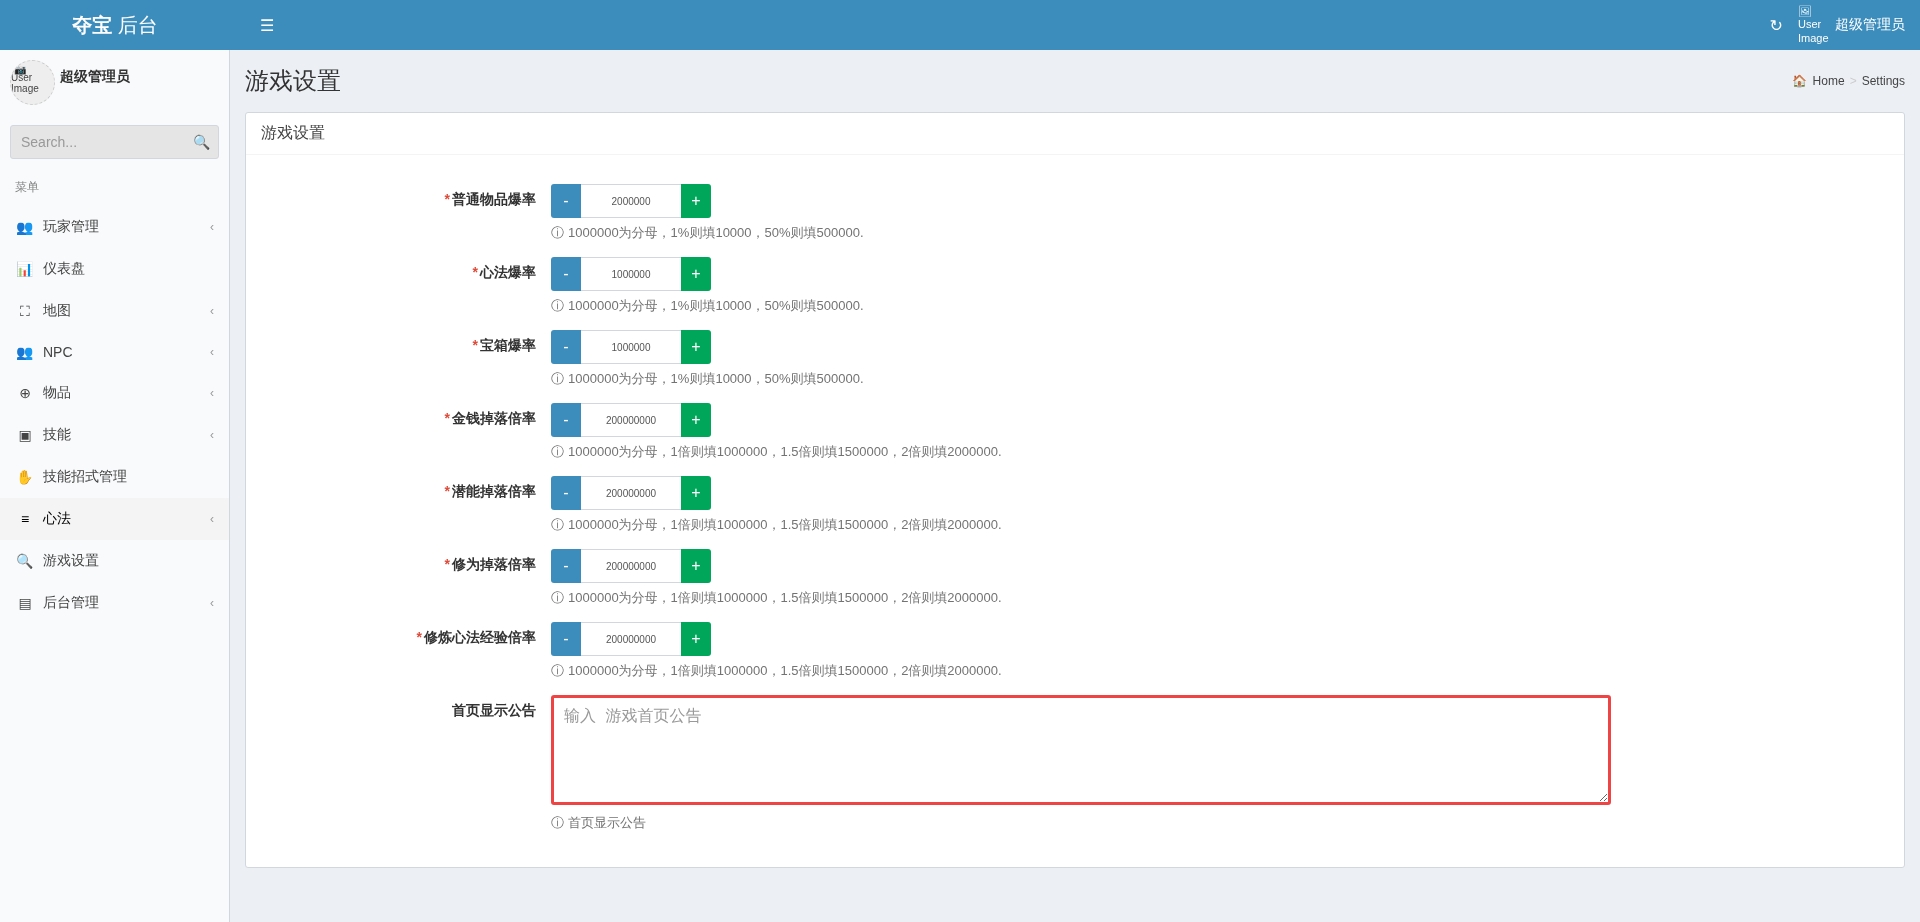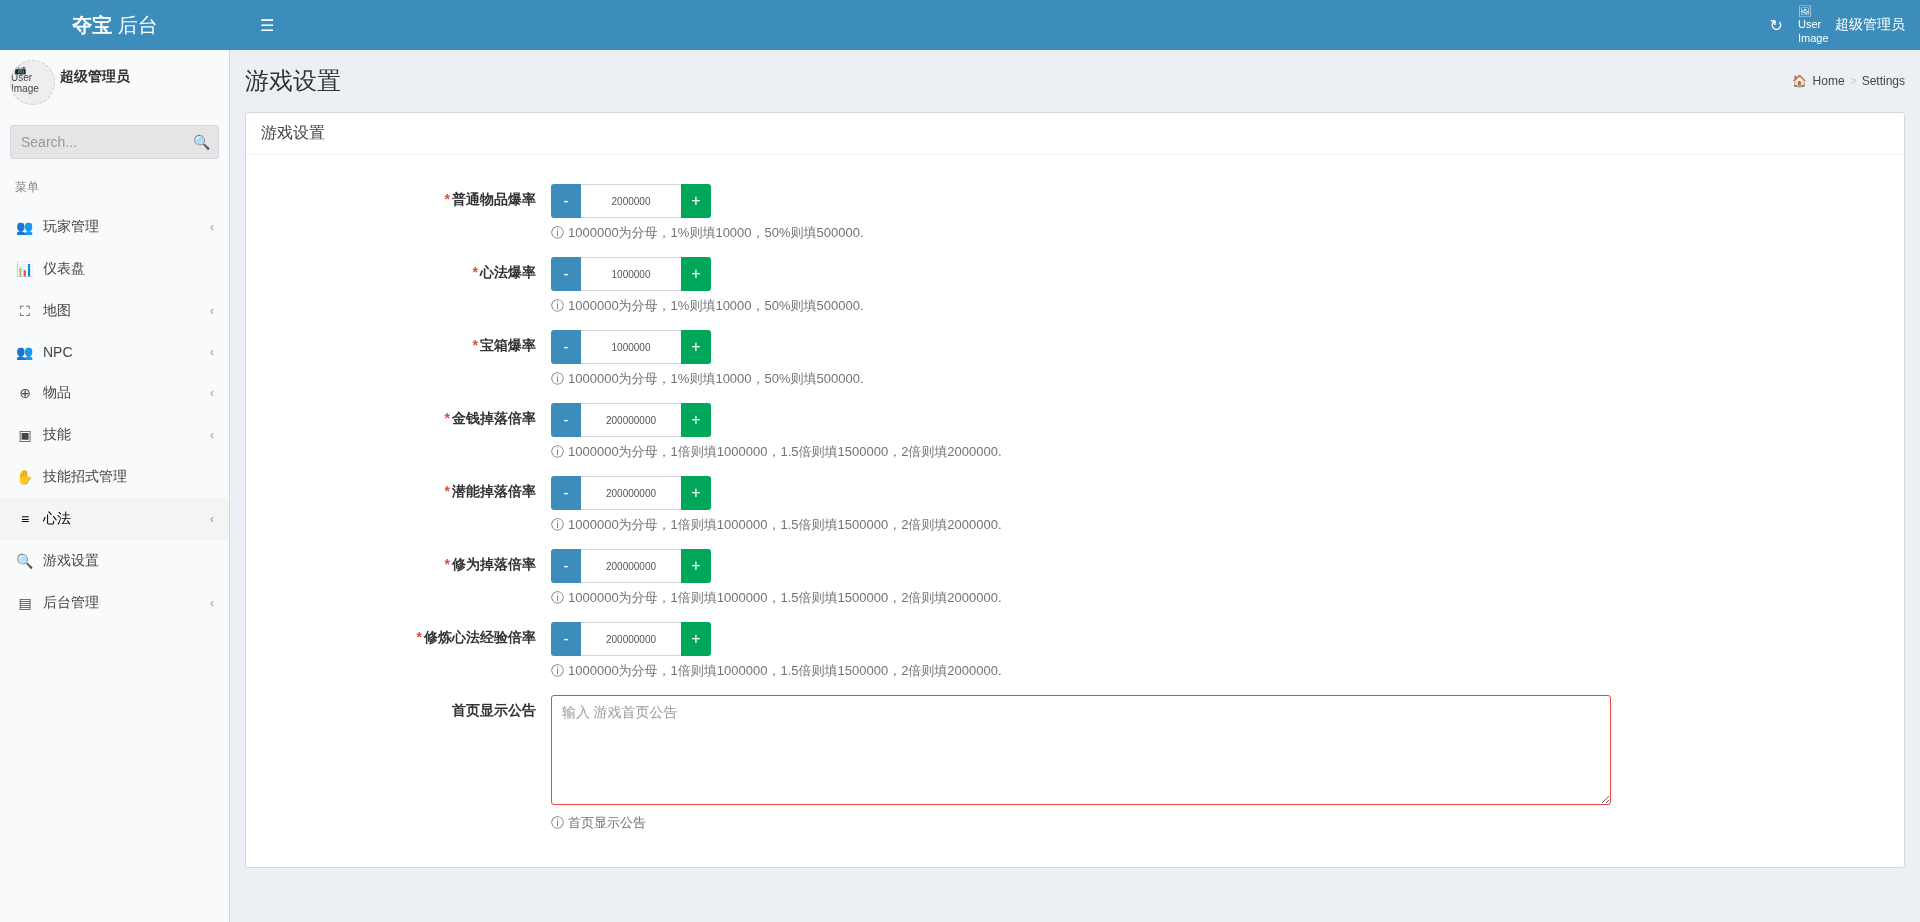--- a/index.html
+++ b/index.html
@@ -57,21 +57,21 @@
 
 .input-group { display: flex; }
 .input-group .btn { width: 30px; height: 34px; border: 1px solid transparent; color: #fff; cursor: pointer; font-size: 16px; display: flex; align-items: center; justify-content: center; }
 .btn-minus { background: #3c8dbc; border-radius: 3px 0 0 3px; }
 .btn-plus { background: #00a65a; border-radius: 0 3px 3px 0; }
 .input-group input { width: 100px; height: 34px; border: 1px solid #d2d6de; border-left: none; border-right: none; text-align: center; font-size: 10px; color: #555; }
 
 .help-block { margin-top: 6px; font-size: 13px; color: #737373; display: flex; align-items: center; gap: 4px; }
 .help-block .info-icon { font-size: 13px; color: #737373; }
 
-.textarea-field { width: 100%; min-height: 110px; border: 1px solid #ef4444; border-radius: 3px; padding: 8px 10px; font-size: 14px; color: #555; font-family: Liberation Serif, serif; resize: vertical; }
+.textarea-field { width: 100%; min-height: 110px; border: 3px solid #ef4444; border-radius: 3px; padding: 8px 10px; font-size: 16px; color: #555; font-family: Liberation Mono, monospace; resize: vertical; }
 .textarea-field::placeholder { color: #999; }
 
 
 .glyph { font-family: Arial, sans-serif; }
 </style>
 </head>
 <body>
 
 <header class="main-header">
   <a class="logo">

